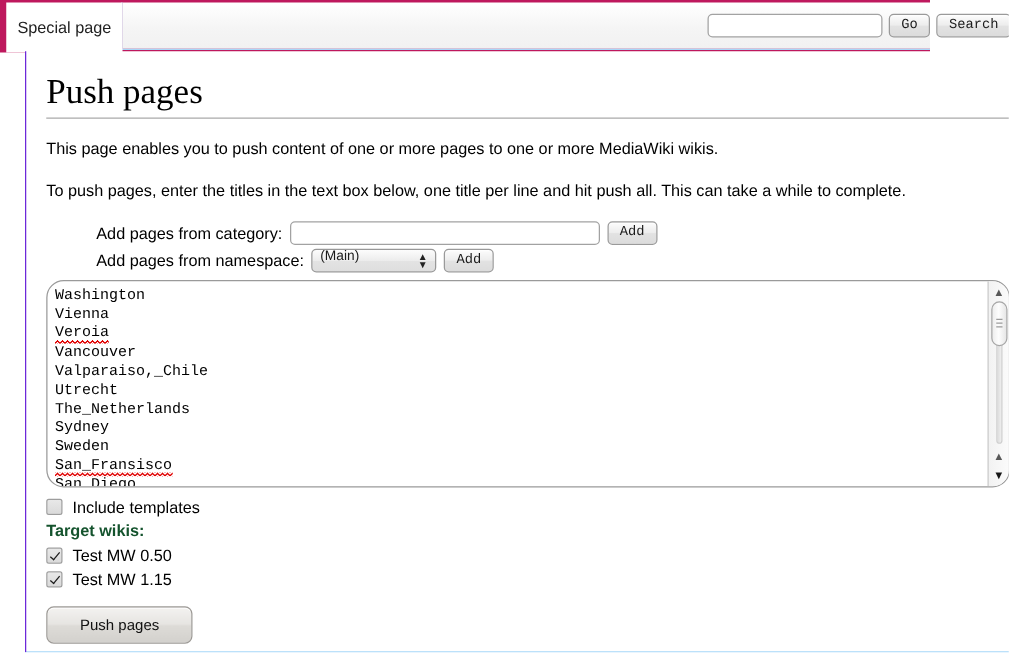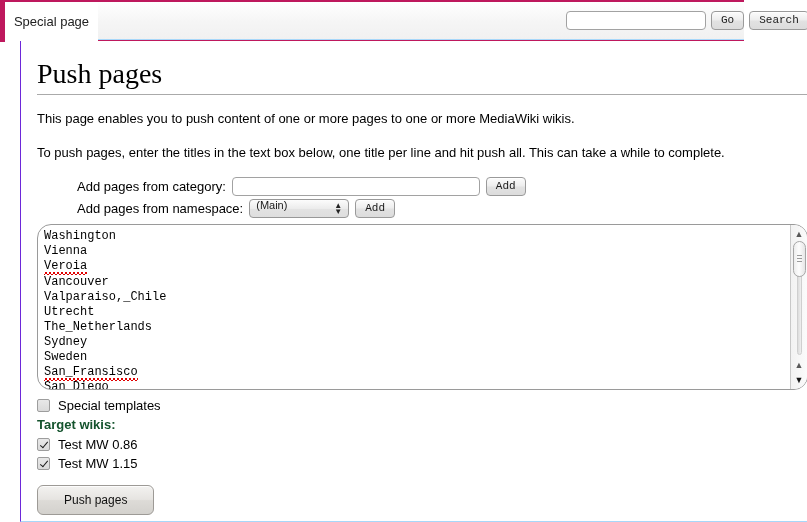--- a/index.html
+++ b/index.html
@@ -425,29 +425,29 @@
           <div class="sb-arrow bot-up">▲</div>
           <div class="sb-arrow bot-down">▼</div>
         </div>
       </div>
 
       
       <div id="options">
 
         <div class="cb-row">
           <span class="cb-box" id="cb-include-templates"></span>
-          <span class="cb-label">Special templates</span>
+          <span class="cb-label">Include templates</span>
         </div>
 
         <div id="target-wikis-heading">Target wikis:</div>
 
         <div id="target-wikis-list">
             <div class="cb-row">
               <span class="cb-box checked"></span>
-              <span class="cb-label">Test MW 0.86</span>
+              <span class="cb-label">Test MW 0.50</span>
             </div>
             <div class="cb-row">
               <span class="cb-box checked"></span>
               <span class="cb-label">Test MW 1.15</span>
             </div>
           </div>
 
       </div>
 
       <button id="push-pages-button">Push pages</button>

